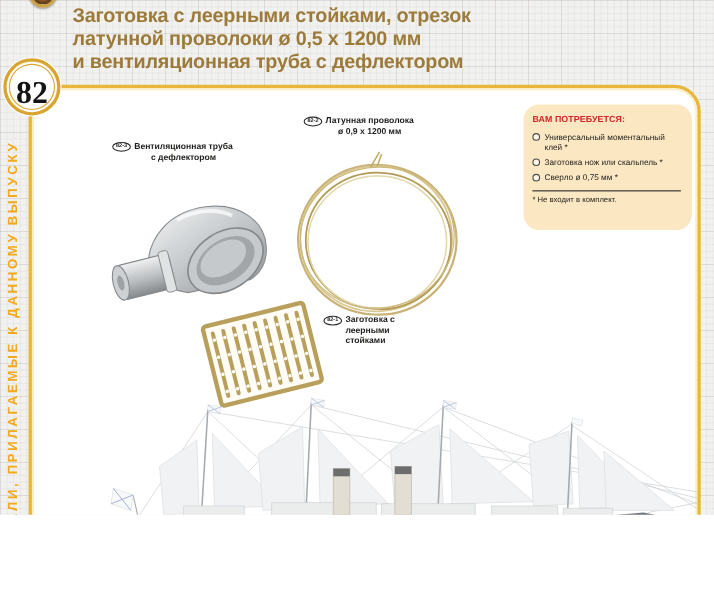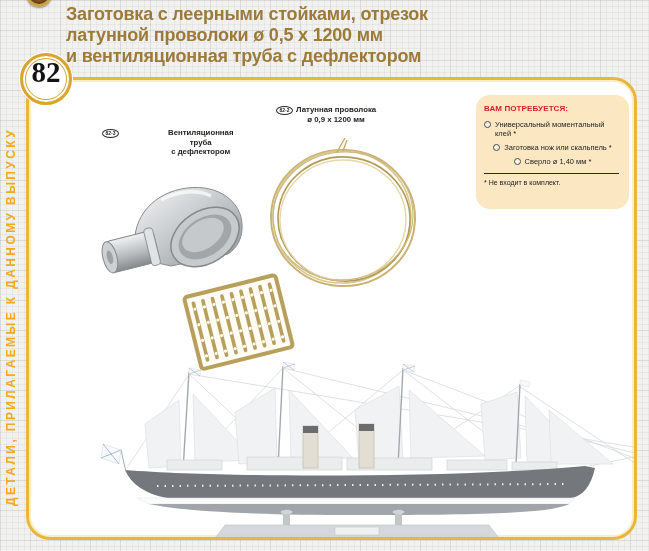--- a/index.html
+++ b/index.html
@@ -1,19 +1,19 @@
 <!DOCTYPE html>
 <html><head>
 <meta charset="utf-8">
 <style>
   * { margin:0; padding:0; box-sizing:border-box; }
   html,body { width:649px; height:551px; }
   body { font-family:"Liberation Sans", sans-serif; }
   .page {
-    position:relative; width:649px; height:551px; overflow:hidden;
+    position:relative; width:649px; height:468px; overflow:hidden;
     background-color:#f1f1ef;
     background-image:
       linear-gradient(rgba(120,110,100,0.10) 1px, transparent 1px),
       linear-gradient(90deg, rgba(120,110,100,0.10) 1px, transparent 1px),
       linear-gradient(rgba(120,110,100,0.07) 1px, transparent 1px),
       linear-gradient(90deg, rgba(120,110,100,0.07) 1px, transparent 1px);
     background-size: 30px 30px, 30px 30px, 6px 6px, 6px 6px;
   }
   .pre { white-space: pre-line; }
 
@@ -27,24 +27,24 @@
 
   
   .title {
     position:absolute; left:66px; top:4px; width:530px;
     font-size:18px; font-weight:bold; line-height:21px; color:#9c7b3a;
     letter-spacing:-0.2px;
   }
 
   
   .issue-badge {
-    position:absolute; left:20px; top:53px; width:52px; height:52px;
+    position:absolute; left:3px; top:53px; width:52px; height:52px;
     border-radius:50%; background:#fff; border:3px solid #d8a530;
     box-shadow: 0 0 0 1px #fff, inset 0 0 0 2px #fff, inset 0 0 0 3px #d8a530;
-    display:flex; align-items:flex-start; justify-content:center; z-index:5;
+    display:flex; align-items:flex-end; justify-content:center; z-index:5;
   }
   .issue-badge span {
     font-family:"Liberation Serif", serif; font-weight:bold; font-size:29px; color:#141414;
   }
 
   
   .sidebar-label {
     position:absolute; left:4px; top:506px; width:392px; height:16px;
     transform-origin:0 0; transform:rotate(-90deg);
     font-size:12px; font-weight:bold; letter-spacing:2.4px; color:#f4a81d;
@@ -58,21 +58,21 @@
     box-shadow: inset 0 0 0 2px #faeec8;
     overflow:hidden;
   }
 
   
   .req-box {
     position:absolute; left:447px; top:15px; width:153px; height:114px;
     background:#fbe7c2; border-radius:14px; padding:9px 8px 8px 8px;
   }
   .req-title { font-size:8px; font-weight:bold; color:#d2232a; margin-bottom:7px; letter-spacing:0.1px; }
-  .req-item { display:flex; align-items:flex-start; margin-bottom:5px; font-size:7.5px; line-height:9px; color:#1d1d1b;justify-content:center; }
+  .req-item { display:flex; align-items:flex-start; margin-bottom:5px; font-size:7.5px; line-height:9px; color:#1d1d1b; }
   .req-bullet {
     width:7px; height:7px; border:1.1px solid #4a4a48; border-radius:50%;
     margin-right:4px; margin-top:0.5px; flex-shrink:0; background:#fdf6e8;
   }
   .req-divider { border:none; border-top:1px solid #2a2a28; margin:7px 2px 5px 0; }
   .req-footnote { font-size:7px; color:#1d1d1b; }
 
   
   .part-label { position:absolute; display:flex; align-items:flex-start; }
   .part-badge {
@@ -116,38 +116,44 @@
       <div class="req-item">
         <span class="req-bullet"></span>
         <span>Универсальный моментальный клей *</span>
       </div>
       <div class="req-item">
         <span class="req-bullet"></span>
         <span>Заготовка нож или скальпель *</span>
       </div>
       <div class="req-item">
         <span class="req-bullet"></span>
-        <span>Сверло ø 1,40 мм *</span>
+        <span>Сверло ø 0,75 мм *</span>
       </div>
       <hr class="req-divider">
       <div class="req-footnote">* Не входит в комплект.</div>
     </div>
 
-    <div class="part-label" style="left:73px; top:48px; width:110px;gap:46px;">
+    <div class="part-label" style="left:73px; top:48px; width:110px;">
       <span class="part-badge">82-3</span>
       <span class="part-text pre t-center">Вентиляционная труба
 с дефлектором</span>
     </div>
 
     <div class="part-label" style="left:247px; top:25px; width:110px;">
       <span class="part-badge">82-2</span>
       <span class="part-text pre t-center">Латунная проволока
 ø 0,9 x 1200 мм</span>
     </div>
 
+    <div class="part-label" style="left:265px; top:206px; width:90px;">
+      <span class="part-badge">82-1</span>
+      <span class="part-text pre">Заготовка с
+леерными
+стойками</span>
+    </div>
 
     <svg class="photo" style="left:72px; top:74px;" width="155" height="140" viewBox="0 0 155 140">
       <defs>
         <linearGradient id="met1" x1="0" y1="0" x2="1" y2="1">
           <stop offset="0" stop-color="#f6f7f7"></stop>
             <stop offset="0.5" stop-color="#c3c7ca"></stop>
             <stop offset="1" stop-color="#8f9396"></stop>
         </linearGradient>
         <linearGradient id="met2" x1="0" y1="0" x2="0" y2="1">
           <stop offset="0" stop-color="#f0f1f2"></stop>

